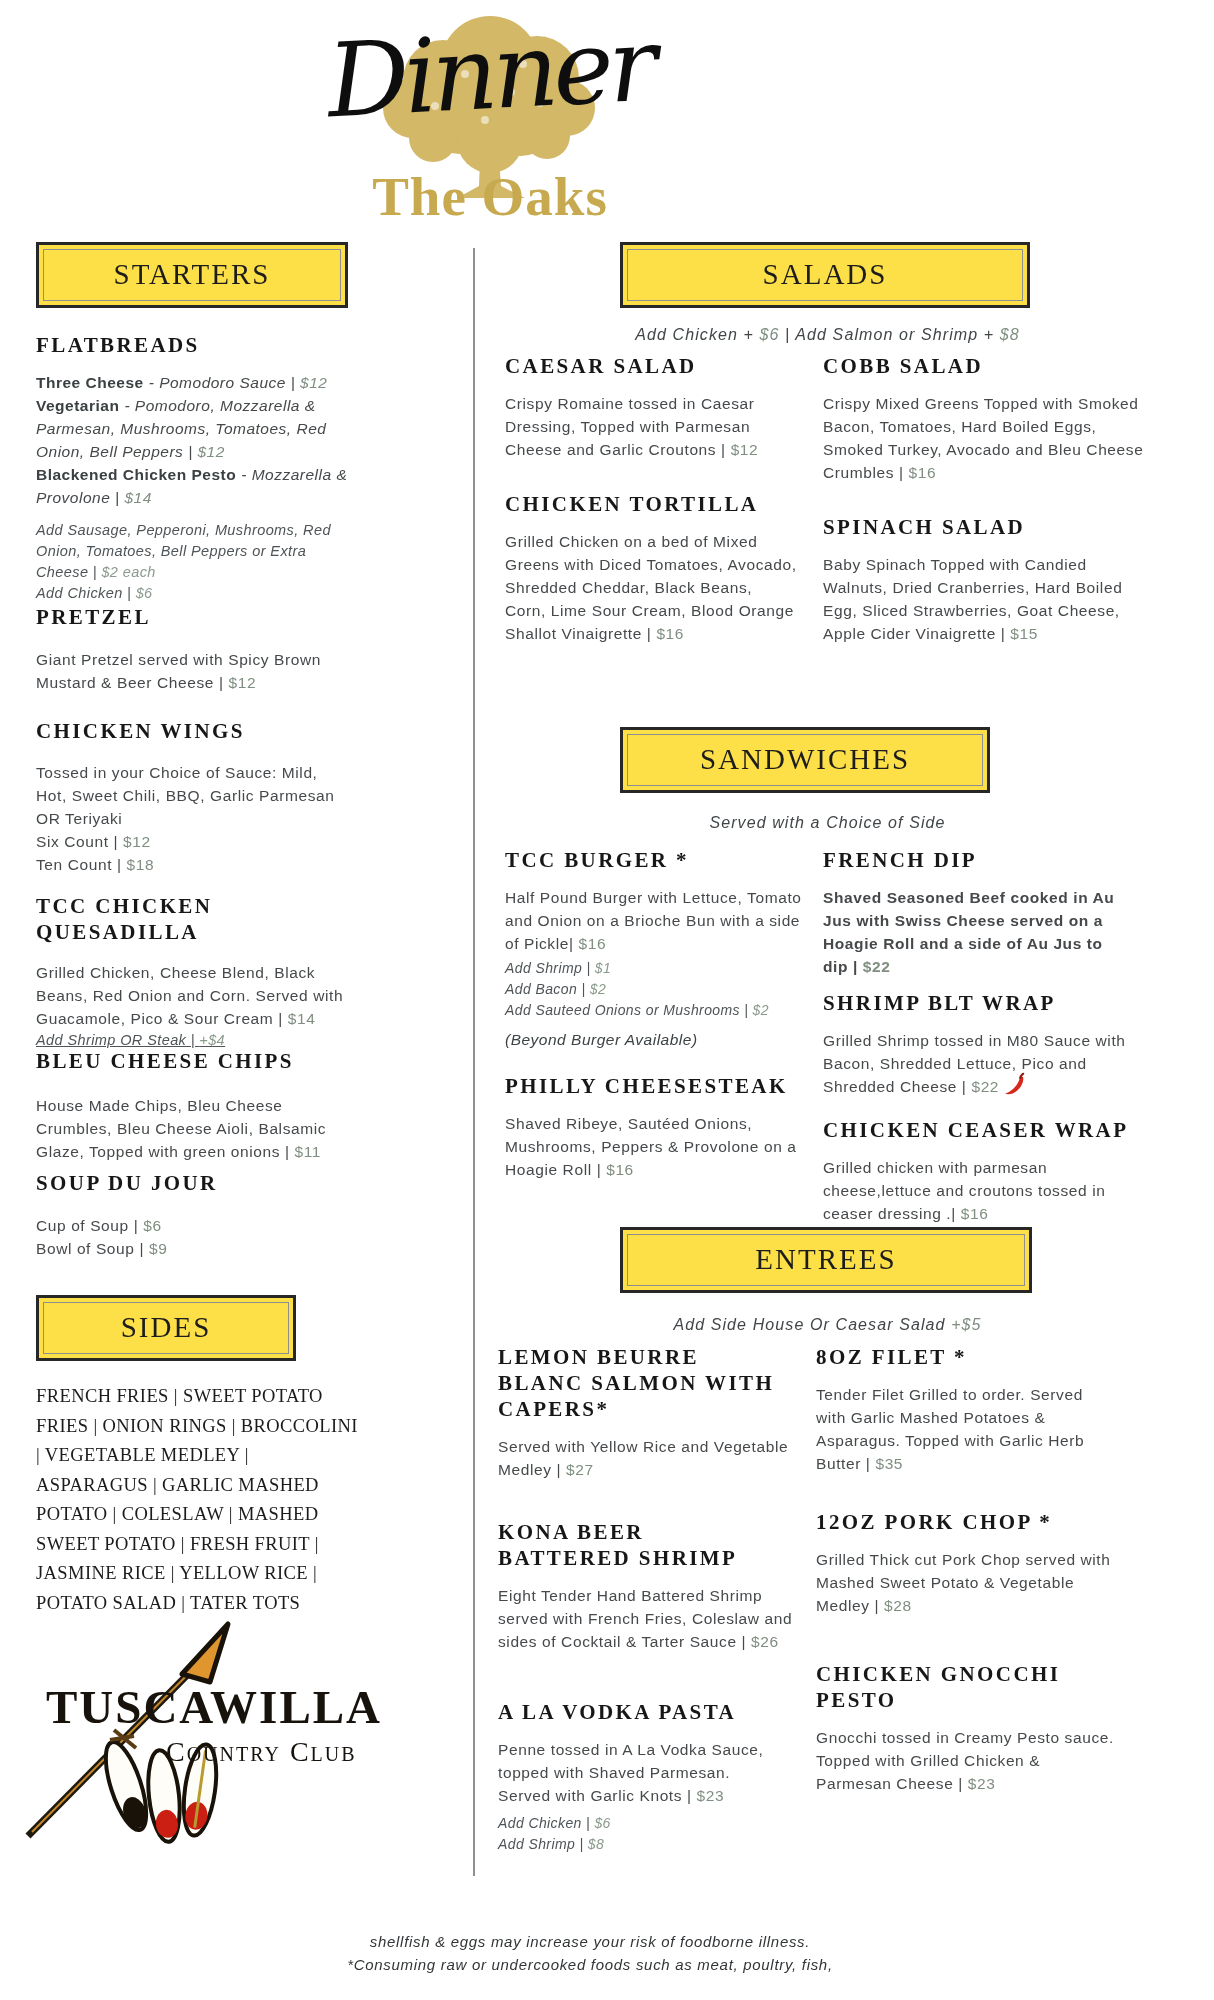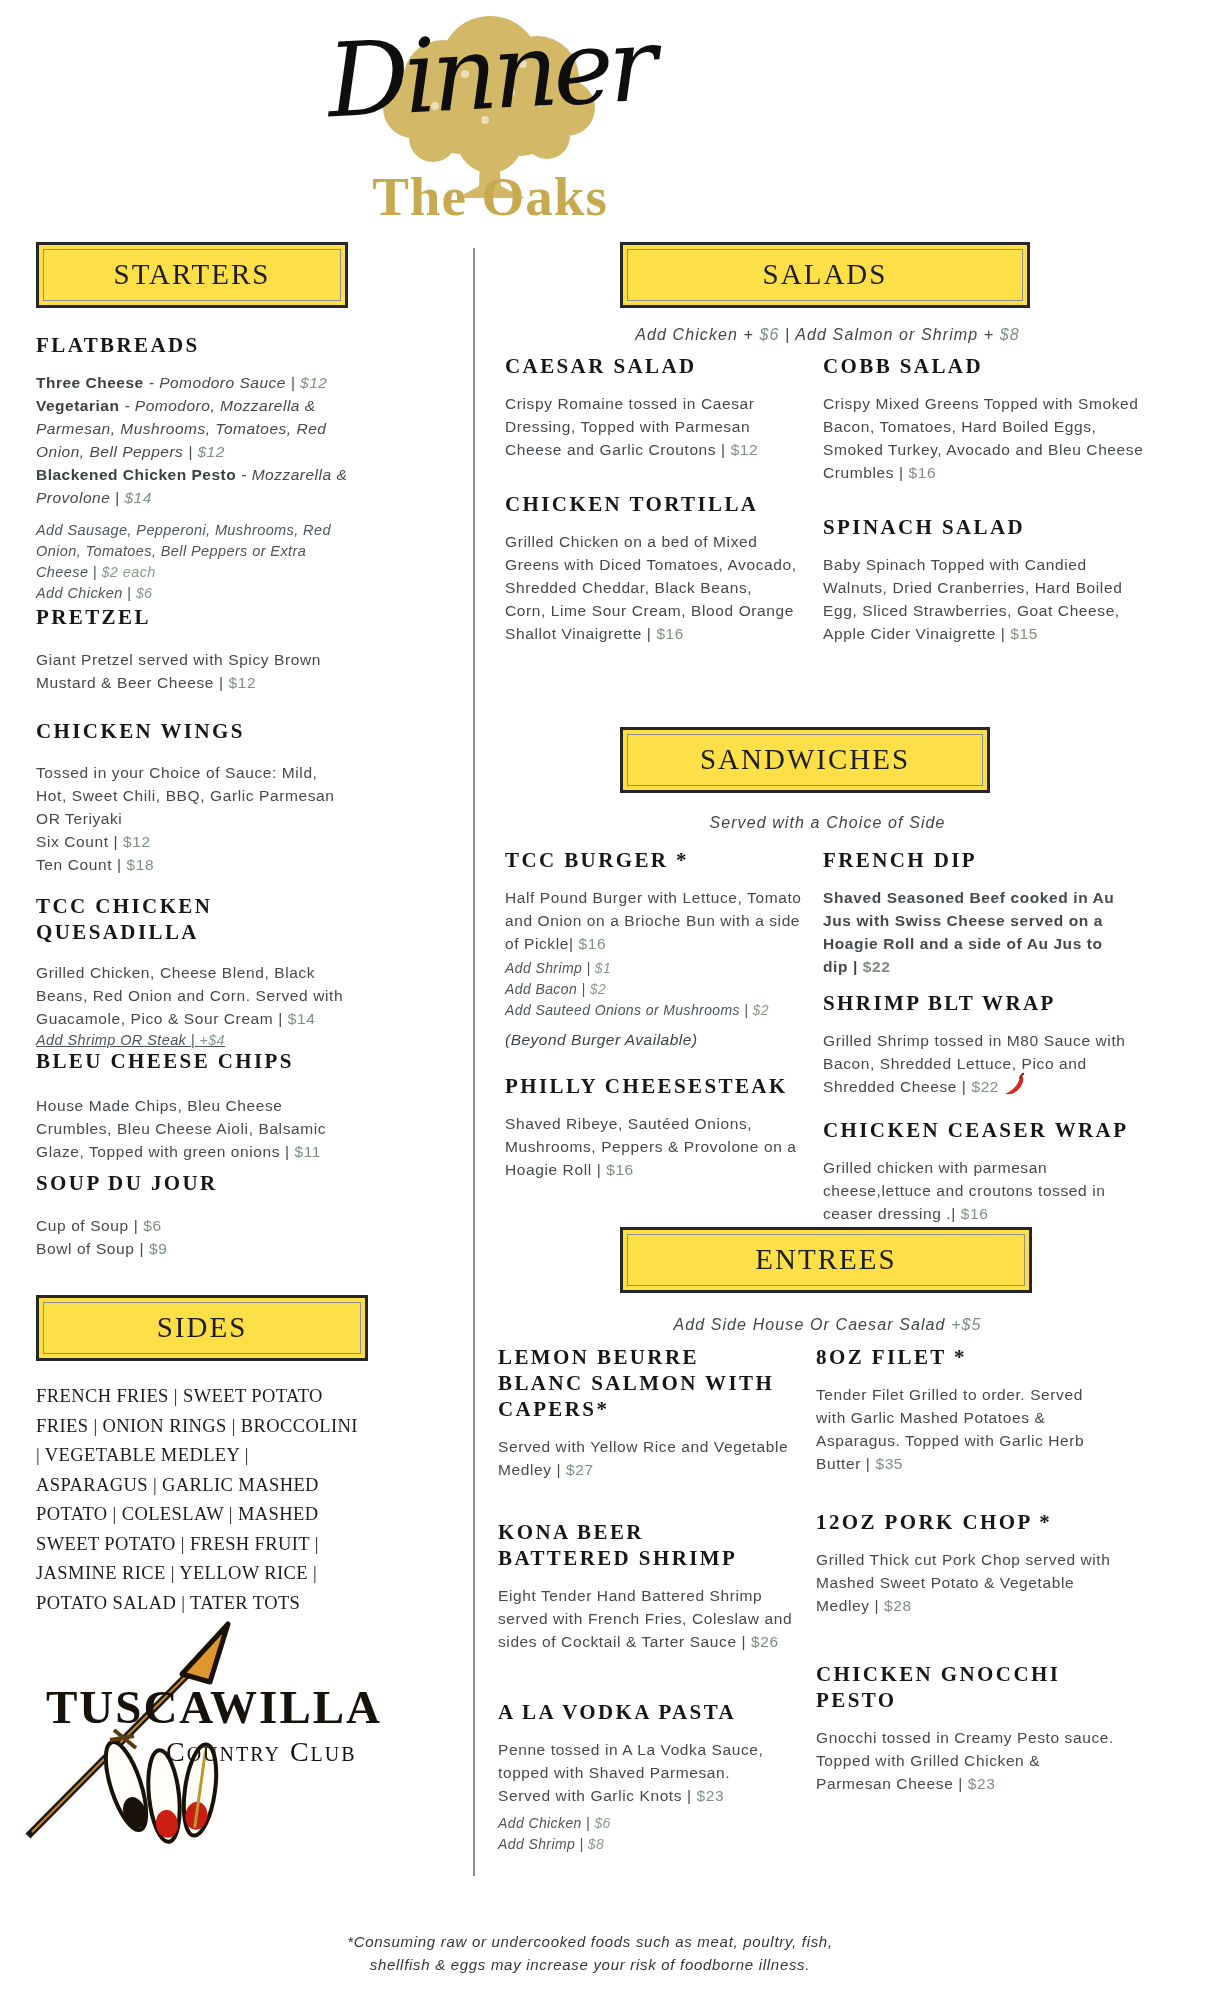--- a/index.html
+++ b/index.html
@@ -39,21 +39,21 @@
 
   
   .pos-starters-box{left:36px;top:242px;width:312px;}
   .block{position:absolute;}
   .pos-flatbreads{left:36px;top:332px;width:314px;}
   .pos-pretzel{left:36px;top:604px;width:314px;}
   .pos-wings{left:36px;top:718px;width:314px;}
   .pos-quesadilla{left:36px;top:893px;width:320px;}
   .pos-bleu{left:36px;top:1048px;width:320px;}
   .pos-soup{left:36px;top:1170px;width:314px;}
-  .pos-sides-box{left:36px;top:1295px;width:332px;}
+  .pos-sides-box{left:36px;top:1295px;width:260px;}
   .pos-sides-list{left:36px;top:1382px;width:322px;}
   .sides-list{font-family:"Liberation Serif",serif;font-size:18.5px;line-height:29.5px;
       letter-spacing:0.4px;color:#1b1b1b;}
   .pos-club-logo{left:14px;top:1618px;width:436px;height:240px;}
   .club-svg{position:absolute;left:0;top:0;}
   .club-name{position:absolute;left:32px;top:62px;width:400px;
       font-family:"Liberation Serif",serif;font-size:47px;letter-spacing:2px;
       color:#17130c;font-weight:600;text-transform:uppercase;}
   .club-tag{position:absolute;left:152px;top:118px;font-family:"Liberation Serif",serif;
       font-size:28px;letter-spacing:2px;color:#17130c;font-variant:small-caps;font-weight:500;}
@@ -313,17 +313,17 @@
         <p class="desc"><span>Grilled Thick cut Pork Chop served with Mashed Sweet Potato &amp; Vegetable Medley | </span><span class="price">$28</span></p>
       </div>
       <div class="mt-gnocchi">
         <h3 class="item-h" style="max-width:260px;">CHICKEN GNOCCHI PESTO</h3>
         <p class="desc"><span>Gnocchi tossed in Creamy Pesto sauce. Topped with Grilled Chicken &amp; Parmesan Cheese | </span><span class="price">$23</span></p>
       </div>
     </div>
   </div>
 
   <div class="footer">
+    <div>shellfish &amp; eggs may increase your risk of foodborne illness.</div>
     <div>*Consuming raw or undercooked foods such as meat, poultry, fish,</div>
-    <div>shellfish &amp; eggs may increase your risk of foodborne illness.</div>
   </div>
 
 </div>
 
 </body></html>

